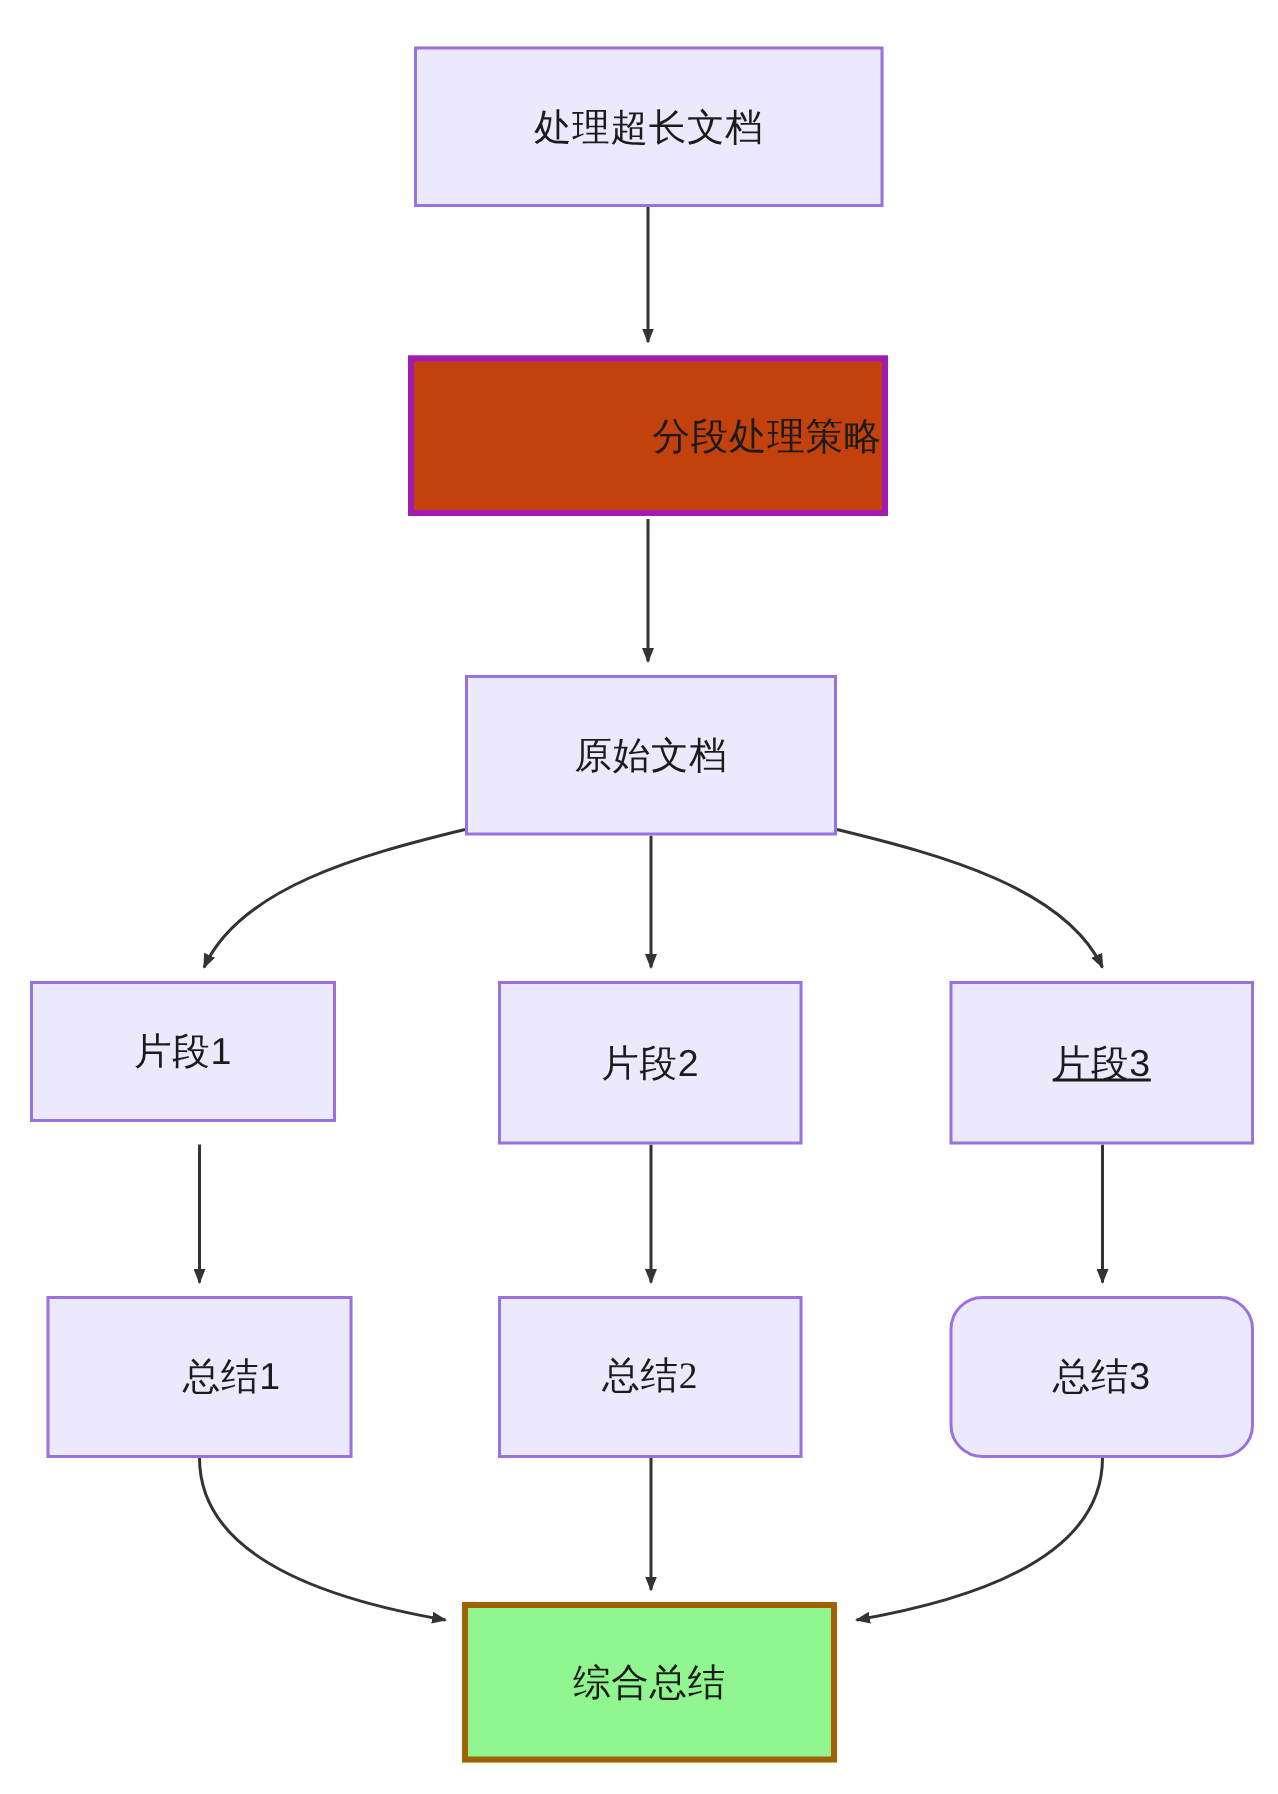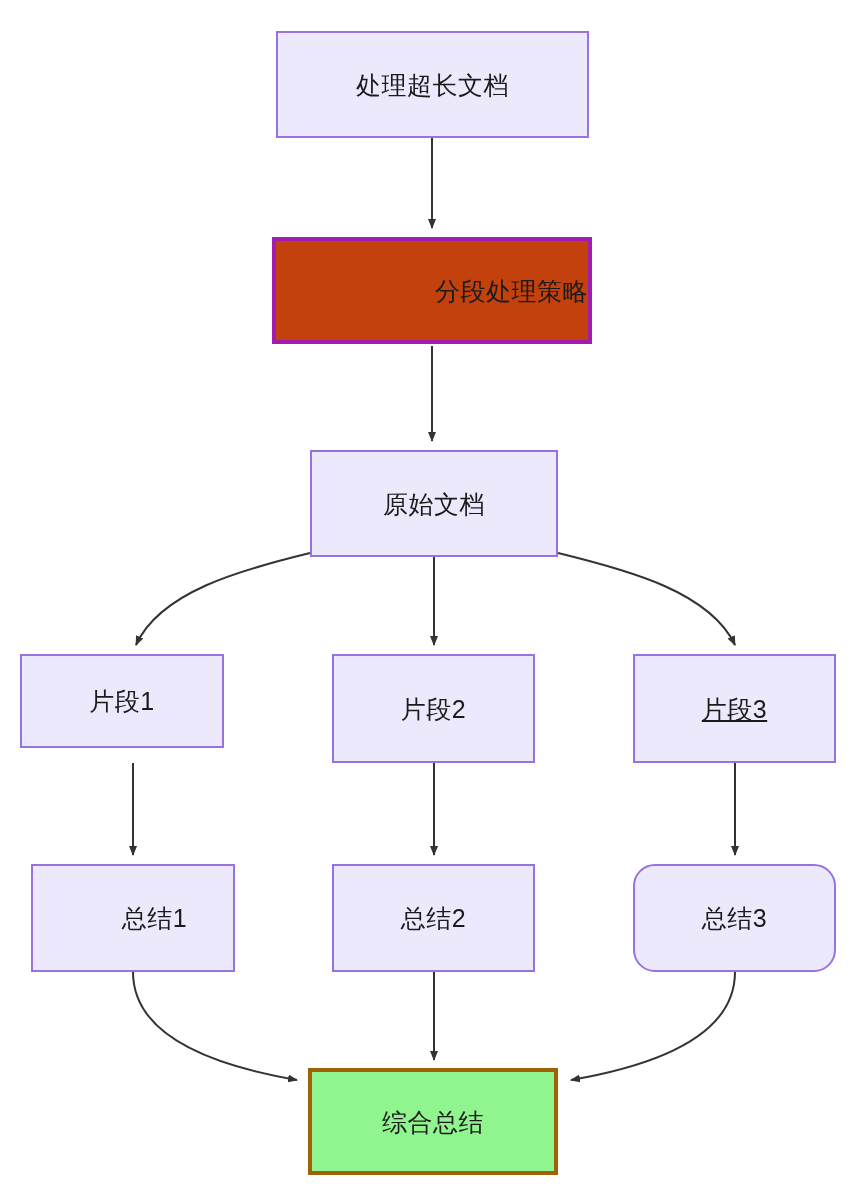--- a/index.html
+++ b/index.html
@@ -58,21 +58,21 @@
     pointer-events: none;
   }
   
   #n-start   { left:276px; top:31px;   width:313px; height:107px; }
   #n-strategy{ left:272px; top:237px;  width:320px; height:107px; }
   #n-source  { left:310px; top:450px;  width:248px; height:107px; }
   #n-chunk1  { left:20px;  top:654px;  width:204px; height:94px; }
   #n-chunk2  { left:332px; top:654px;  width:203px; height:109px; }
   #n-chunk3  { left:633px; top:654px;  width:203px; height:109px;text-decoration:underline; }
   #n-sum1    { left:31px;  top:864px;  width:204px; height:108px;padding-left:43px; }
-  #n-sum2    { left:332px; top:864px;  width:203px; height:108px; }
+  #n-sum2    { left:332px; top:864px;  width:203px; height:108px;font-family:Liberation Serif, serif; }
   #n-sum3    { left:633px; top:864px;  width:203px; height:108px;border-radius:22px; }
   #n-final   { left:308px; top:1068px; width:250px; height:107px; }
 </style>
 </head>
 <body>
 
 <div id="diagram-root">
 
   <svg id="edge-layer" viewBox="0 0 852 1196" width="852" height="1196" xmlns="http://www.w3.org/2000/svg">
     <defs>

